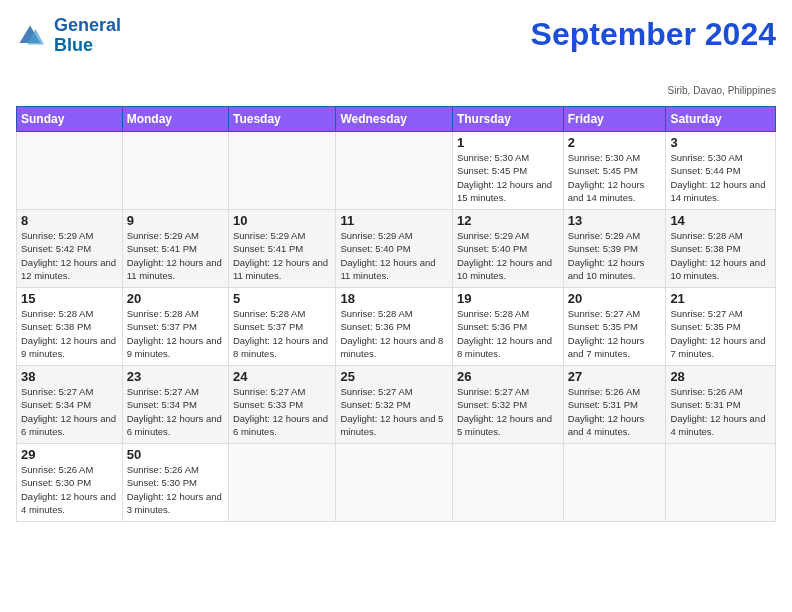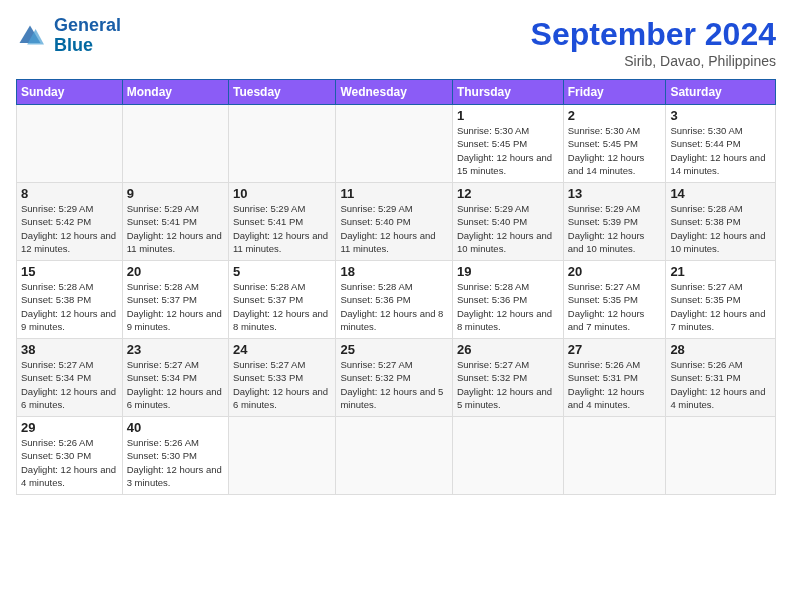--- a/index.html
+++ b/index.html
@@ -37,22 +37,23 @@
     }
     .title-section {
       text-align: right;
     }
     .month-title {
       font-size: 32px;
       font-weight: bold;
       color: #1d4ed8;
     }
     .subtitle {
-      font-size: 14px;
+      font-size: 10px;
       color: #555;
+      margin-top: 32px;
     }
     table {
       width: 100%;
       border-collapse: collapse;
       font-size: 10px;
     }
     th {
       background-color: #8b5cf6;
       color: white;
       padding: 5px 4px;
@@ -176,21 +177,21 @@
         <td><span class="day-num">26</span>
 <span class="day-detail">Sunrise: 5:27 AM<br>Sunset: 5:32 PM<br>Daylight: 12 hours and 5 minutes.</span></td>
         <td><span class="day-num">27</span>
 <span class="day-detail">Sunrise: 5:26 AM<br>Sunset: 5:31 PM<br>Daylight: 12 hours and 4 minutes.</span></td>
         <td><span class="day-num">28</span>
 <span class="day-detail">Sunrise: 5:26 AM<br>Sunset: 5:31 PM<br>Daylight: 12 hours and 4 minutes.</span></td>
       </tr>
       <tr>
         <td><span class="day-num">29</span>
 <span class="day-detail">Sunrise: 5:26 AM<br>Sunset: 5:30 PM<br>Daylight: 12 hours and 4 minutes.</span></td>
-        <td><span class="day-num">40</span>
+        <td><span class="day-num">50</span>
 <span class="day-detail">Sunrise: 5:26 AM<br>Sunset: 5:30 PM<br>Daylight: 12 hours and 3 minutes.</span></td>
         <td class="empty"></td>
         <td class="empty"></td>
         <td class="empty"></td>
         <td class="empty"></td>
         <td class="empty"></td>
       </tr>
     </tbody>
 </table>
 

